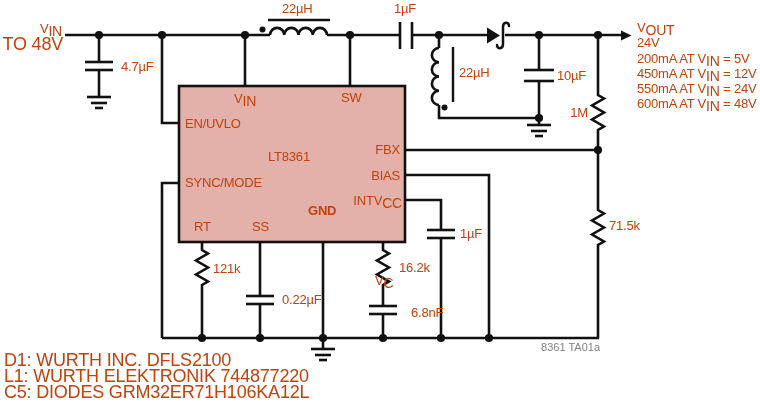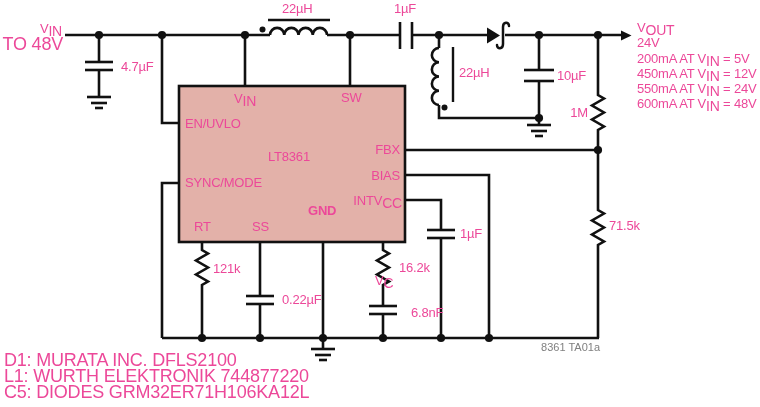--- a/index.html
+++ b/index.html
@@ -3,21 +3,21 @@
 <meta charset="utf-8">
 <style>
   html,body{margin:0;padding:0;background:#fff;}
   #canvas{
     position:relative;width:760px;height:407px;background:#ffffff;
     font-family:"Liberation Sans", sans-serif;color:#111;overflow:hidden;
   }
   #circuit-svg{position:absolute;left:0;top:0;}
   .lbl{
     position:absolute;font-size:13px;line-height:1.05;white-space:nowrap;
-    letter-spacing:-0.2px;color:#ec4899;
+    letter-spacing:-0.2px;color:#c2410c;
   }
   .small{font-size:18px;}
   .sub{font-size:14px;position:relative;top:3px;letter-spacing:-0.2px;}
   .fig{font-size:11px;color:#808080;letter-spacing:0;}
   .specs .row{height:15px;}
 </style>
 </head>
 <body>
 
 <div id="canvas">
@@ -169,19 +169,19 @@
 
   <div class="lbl" style="left:637px;top:20px;"><span>V</span><span class="sub">OUT</span></div>
   <div class="lbl" style="left:637px;top:36px;">24V</div>
   <div class="lbl specs" style="left:637px;top:51px;">
     <div class="row"><span>200mA AT V</span><span class="sub">IN</span><span> = 5V</span></div>
     <div class="row"><span>450mA AT V</span><span class="sub">IN</span><span> = 12V</span></div>
     <div class="row"><span>550mA AT V</span><span class="sub">IN</span><span> = 24V</span></div>
     <div class="row"><span>600mA AT V</span><span class="sub">IN</span><span> = 48V</span></div>
   </div>
 
-  <div class="lbl small" style="left:4px;top:351px;">D1: MURATA INC. DFLS2100</div>
+  <div class="lbl small" style="left:4px;top:351px;">D1: WURTH INC. DFLS2100</div>
   <div class="lbl small" style="left:4px;top:367px;">L1: WURTH ELEKTRONIK 744877220</div>
   <div class="lbl small" style="left:4px;top:383px;">C5: DIODES GRM32ER71H106KA12L</div>
 
   <div class="lbl fig" style="right:160px;top:342px;">8361 TA01a</div>
 
 </div>
 
 </body></html>

